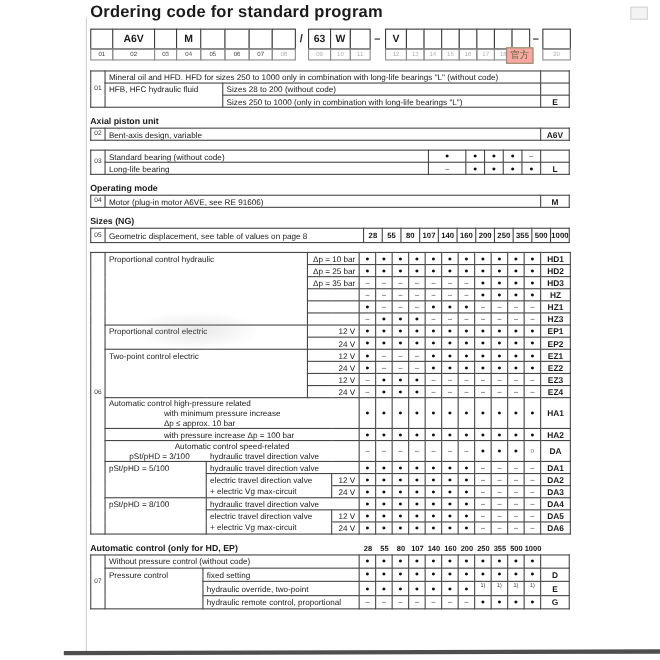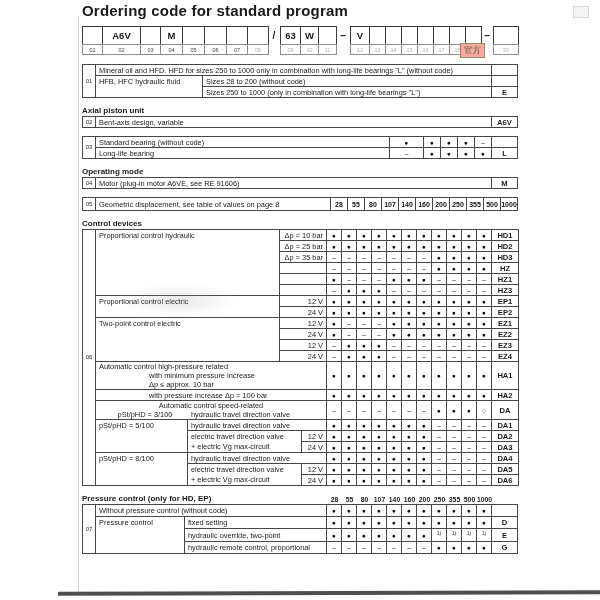--- a/index.html
+++ b/index.html
@@ -263,20 +263,23 @@
             <tr>
               <td class="num">04</td>
               <td>Motor (plug-in motor A6VE, see RE 91606)</td>
               <td class="codecell">M</td>
             </tr>
           </tbody>
         </table>
     </div>
 
     <div class="sec">
+      <div class="sechead">
+          <span>Sizes (NG)</span>
+        </div>
       <table id="t_sizes">
           <colgroup>
             <col style="width: 13px;">
             <col>
             <col style="width: 17px;">
             <col style="width: 17px;">
             <col style="width: 17px;">
             <col style="width: 17px;">
             <col style="width: 17px;">
             <col style="width: 17px;">
@@ -300,23 +303,20 @@
               <td class="dot size">250</td>
               <td class="dot size">355</td>
               <td class="dot size">500</td>
               <td class="dot size">1000</td>
             </tr>
           </tbody>
         </table>
     </div>
 
     <div class="sec">
-      <div class="sechead">
-          <span>Control devices</span>
-        </div>
       <table id="t_control">
           <colgroup>
             <col style="width: 13px;">
             <col style="width: 92px;">
             <col style="width: 92px;">
             <col style="width: 22px;">
             <col style="width: 25px;">
             <col style="width: 15px;">
             <col style="width: 15px;">
             <col style="width: 15px;">
@@ -667,21 +667,21 @@
               <td class="dot">–</td>
               <td class="dot">–</td>
               <td class="codecell">DA6</td>
             </tr>
           </tbody>
         </table>
     </div>
 
     <div class="sec">
       <div class="sechead">
-        <span>Pressure control (only for HD, EP)</span>
+        <span>Automatic control (only for HD, EP)</span>
         <span class="sp"></span>
         <span class="colheads" id="pressure-cols">
             <span style="width: 15px;">28</span>
             <span style="width: 15px;">55</span>
             <span style="width: 15px;">80</span>
             <span style="width: 15px;">107</span>
             <span style="width: 15px;">140</span>
             <span style="width: 15px;">160</span>
             <span style="width: 15px;">200</span>
             <span style="width: 15px;">250</span>

